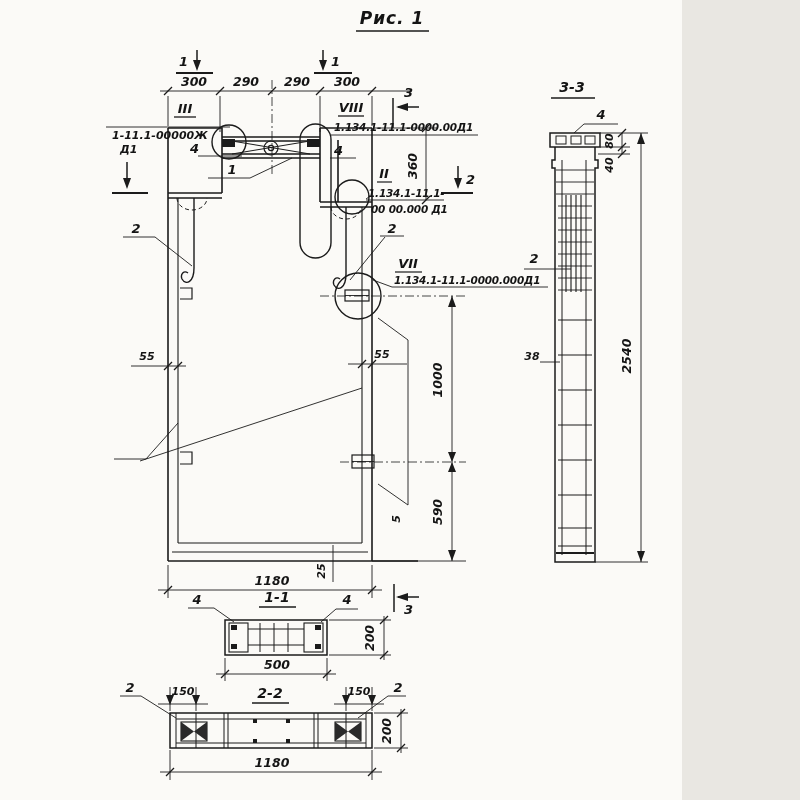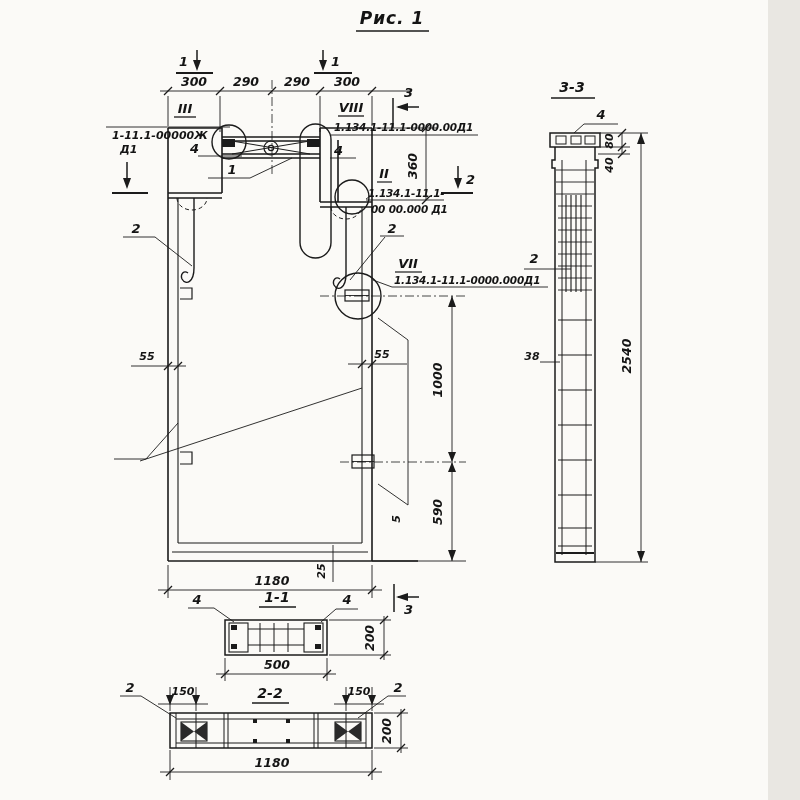--- a/index.html
+++ b/index.html
@@ -1,16 +1,16 @@
 <!DOCTYPE html>
 <html><head>
 <meta charset="utf-8">
 <style>
   html,body{margin:0;padding:0;background:#e9e7e2;}
-  .page{width:768px;height:800px;background:#fbfaf7;position:relative;overflow:hidden;}
+  .page{width:682px;height:800px;background:#fbfaf7;position:relative;overflow:hidden;}
   svg{display:block;}
   .ink{stroke:#1b1b1b;fill:none;}
   .t{font-family:"DejaVu Sans",sans-serif;fill:#141414;font-style:italic;font-weight:bold;}
   .title{font-size:17px;letter-spacing:1px;}
   .dim{font-size:12.5px;}
   .dimsm{font-size:11px;}
   .node{font-size:13px;}
   .sect{font-size:14px;}
   .item{font-size:13px;}
   .ref{font-size:10.5px;font-weight:600;letter-spacing:-0.2px;}

